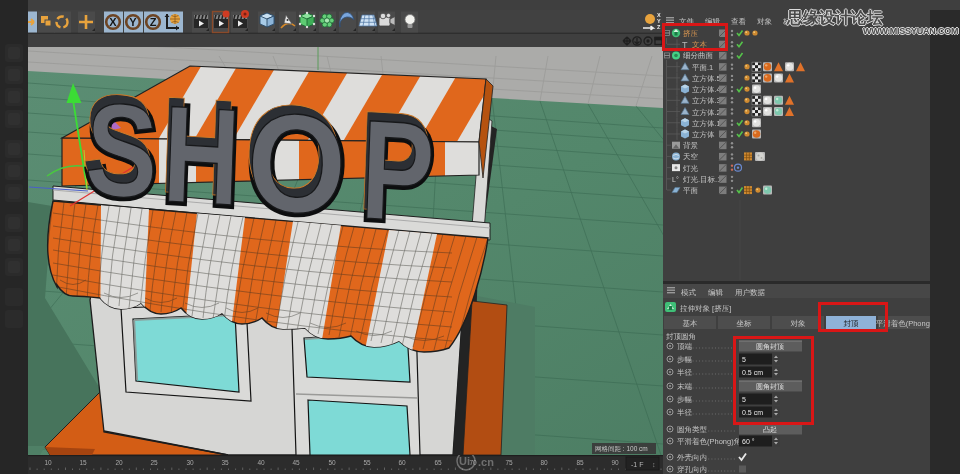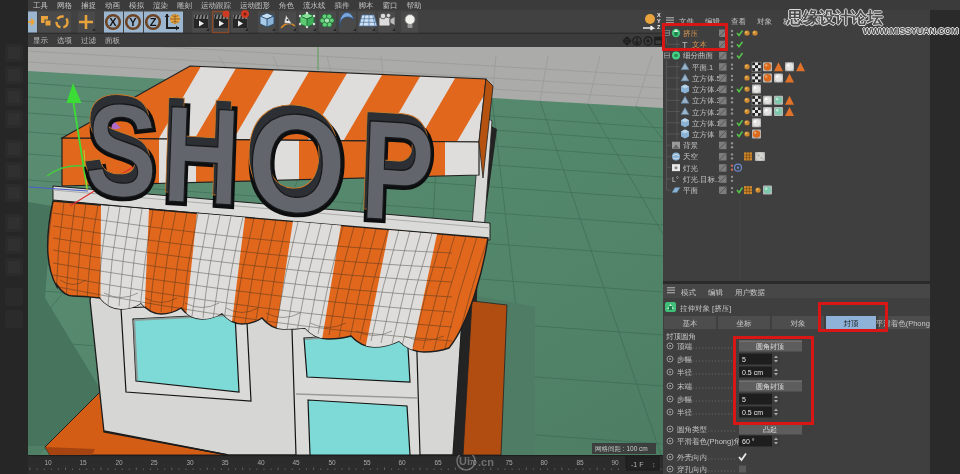--- a/index.html
+++ b/index.html
@@ -208,21 +208,20 @@
         <text x="-6" y="0" fill="#62656c" stroke="#17181a" stroke-width="1.4">O</text>
       </g>
       <g transform="translate(364,218) skewY(3.5) skewX(-2) scale(0.77,1)" font-family="&quot;Liberation Sans&quot;,sans-serif" font-weight="bold" font-size="142">
         <text x="-6" y="0" fill="#0d0e0f" stroke="#0d0e0f" stroke-width="8">P</text>
         <text x="-10" y="-9" fill="#2c2f34" stroke="#cf7a28" stroke-width="0.9">P</text>
         <text x="-6" y="0" fill="#62656c" stroke="#17181a" stroke-width="1.4">P</text>
       </g>
       <rect x="592" y="443" width="64" height="11" fill="#3a3a3a" opacity="0.92"></rect>
       <text x="595" y="451" font-family="'Liberation Sans',sans-serif" font-size="6.5" fill="#c9c9c9">网格间距 : 100 cm</text>
     </svg>
-<div id="menubar"><span style="margin-left:33px">工具</span><span>网格</span><span>捕捉</span><span>动画</span><span>模拟</span><span>渲染</span><span>雕刻</span><span>运动跟踪</span><span>运动图形</span><span>角色</span><span>流水线</span><span>插件</span><span>脚本</span><span>窗口</span><span>帮助</span></div>
 <svg class="abs" style="left:28px;top:10px" width="635" height="24" viewBox="28 10 635 24">
       <rect x="28" y="10" width="635" height="24" fill="#414141"></rect>
       <rect x="28" y="32.6" width="635" height="1.4" fill="#2e2e2e"></rect>
       <rect x="28" y="11.5" width="9" height="21" fill="#9cb6cf"></rect>
       <rect x="104" y="11.5" width="19" height="21" fill="#9cb6cf"></rect>
       <rect x="124" y="11.5" width="19" height="21" fill="#9cb6cf"></rect>
       <rect x="144" y="11.5" width="19" height="21" fill="#9cb6cf"></rect>
       <rect x="163" y="11.5" width="20" height="21" fill="#9cb6cf"></rect>
       <rect x="38" y="11.5" width="17" height="21" fill="#4a4a4a"></rect>
       <rect x="54" y="11.5" width="17" height="21" fill="#4a4a4a"></rect>
@@ -358,21 +357,20 @@
           <rect x="8" y="91" width="12" height="12" rx="2"></rect>
           <rect x="8" y="113" width="12" height="12" rx="2"></rect>
           <rect x="8" y="143" width="12" height="12" rx="2"></rect>
           <rect x="8" y="165" width="12" height="12" rx="2"></rect>
           <rect x="8" y="187" width="12" height="12" rx="2"></rect>
           <rect x="8" y="217" width="12" height="12" rx="2"></rect>
           <rect x="8" y="239" width="12" height="12" rx="2"></rect>
           <rect x="8" y="261" width="12" height="12" rx="2"></rect>
         </g>
       </svg></div>
-<div id="vpmenu"><span style="margin-left:5px">显示</span><span>选项</span><span>过滤</span><span>面板</span></div>
 <svg class="abs" style="left:622px;top:36px" width="40" height="12" viewBox="0 0 40 12">
       <g stroke="#1f1f1f" stroke-width="1.3" fill="none">
         <path d="M5,1 v8 M1,5 h8 M5,1 l-2,2 M5,1 l2,2 M5,9 l-2,-2 M5,9 l2,-2 M1,5 l2,-2 M1,5 l2,2 M9,5 l-2,-2 M9,5 l-2,2"></path>
         <path d="M15,2 v6 m0,0 l-2.5,-2.5 m2.5,2.5 l2.5,-2.5"></path>
         <circle cx="15" cy="5" r="4.2"></circle>
         <circle cx="26" cy="5" r="4"></circle>
         <circle cx="26" cy="5" r="1" fill="#1f1f1f"></circle>
         <rect x="33" y="1.5" width="7" height="7"></rect>
         <rect x="33" y="1.5" width="7" height="2.2" fill="#1f1f1f"></rect>
       </g>

